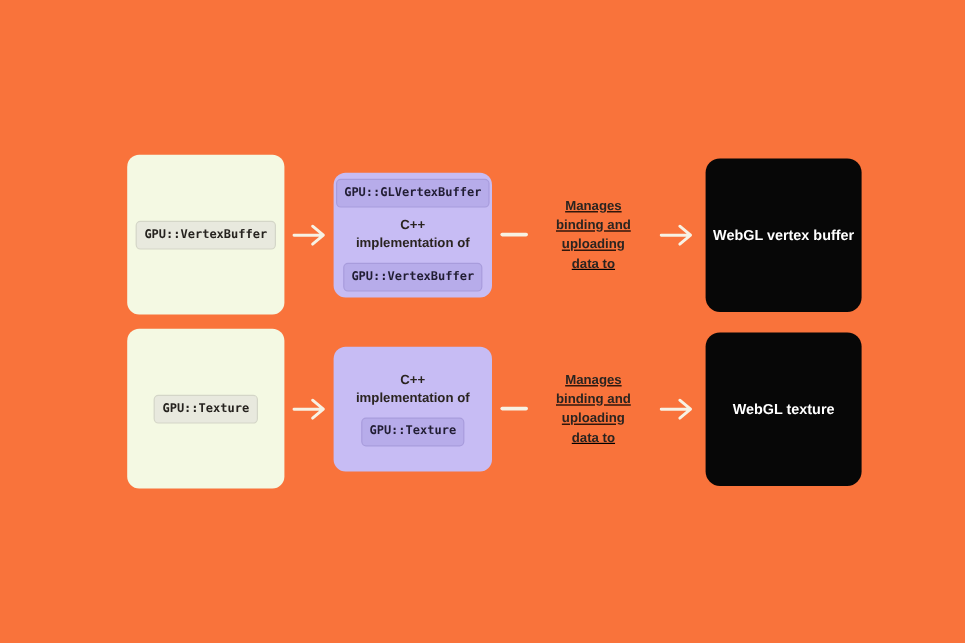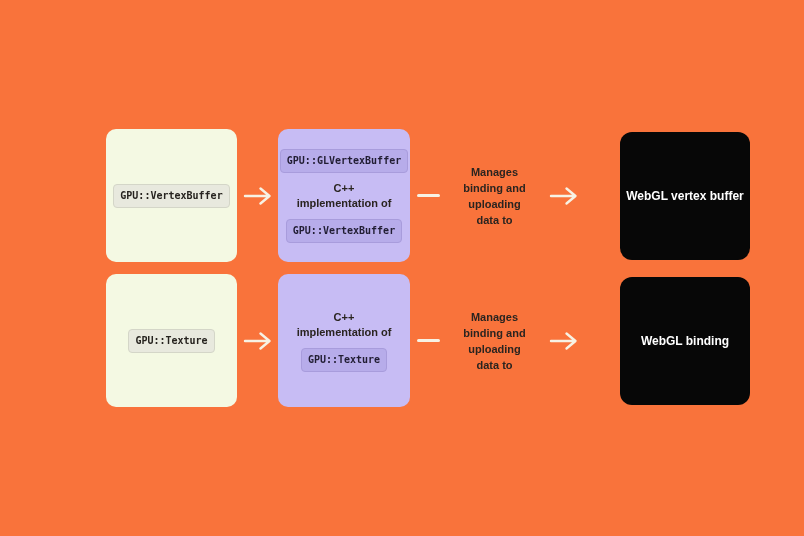--- a/index.html
+++ b/index.html
@@ -11,22 +11,22 @@
   .diagram { position:absolute; left:106px; top:129px; }
   .row { display:flex; align-items:center; }
   .row + .row { margin-top:12px; }
 
   .box {
     box-sizing:border-box; border-radius:10px;
     display:flex; flex-direction:column; align-items:center; justify-content:center;
     flex-shrink:0;
   }
   .box.source { width:131px; height:133px; background:var(--cream-box,#F4F9E3); }
-  .box.impl   { width:132px; height:133px; background:var(--purple-box,#C7BCF4); gap:8px; }
-  .box.target { width:130px; height:128px; background:var(--black-box,#070707); border-radius:12px;margin-left:32px; }
+  .box.impl   { width:132px; height:104px; background:var(--purple-box,#C7BCF4); gap:8px; }
+  .box.target { width:130px; height:128px; background:var(--black-box,#070707); border-radius:12px; }
 
   .chip {
     font-family:"DejaVu Sans Mono", monospace;
     font-weight:700; font-size:10px; line-height:12px;
     padding:5px 6px; border-radius:4px; white-space:nowrap;
   }
   .chip.on-cream {
     background:var(--cream-chip-bg,#E8E9DE);
     border:1px solid var(--cream-chip-border,#D4D6C8);
     color:#26231F;
@@ -37,21 +37,21 @@
     color:#211D33;
   }
 
   .impl-note {
     text-align:center; font-weight:700; font-size:11px; line-height:15px;
     color:var(--text-dark,#2A2420);
   }
 
   .arrow-zone { width:41px; display:flex; justify-content:center; align-items:center; flex-shrink:0; }
 
-  .connector { width:178px; display:flex; align-items:center; flex-shrink:0; }
+  .connector { width:178px; display:flex; align-items:center; flex-shrink:0;text-decoration:underline; }
   .dash {
     width:23px; height:3px; border-radius:2px;
     background:var(--arrow,#F7F2E4); margin-left:7px; flex-shrink:0;
   }
   .relation {
     flex:1; text-align:center; font-weight:700; font-size:11px; line-height:16px;
     color:var(--text-dark,#2A2420);
   }
   .connector .arrow-svg { margin-right:10px; }
 
@@ -124,17 +124,17 @@
         <div>Manages</div>
         <div>binding and</div>
         <div>uploading</div>
         <div>data to</div>
       </div>
       <svg class="arrow-svg" width="29" height="22" viewBox="0 0 29 22">
           <path d="M2 11 H26 M17.5 3.5 L26.5 11 L17.5 18.5"></path>
         </svg>
     </div>
     <div class="box target">
-      <span class="target-label">WebGL binding</span>
+      <span class="target-label">WebGL texture</span>
     </div>
   </div>
 
 </div>
 
 </body></html>

